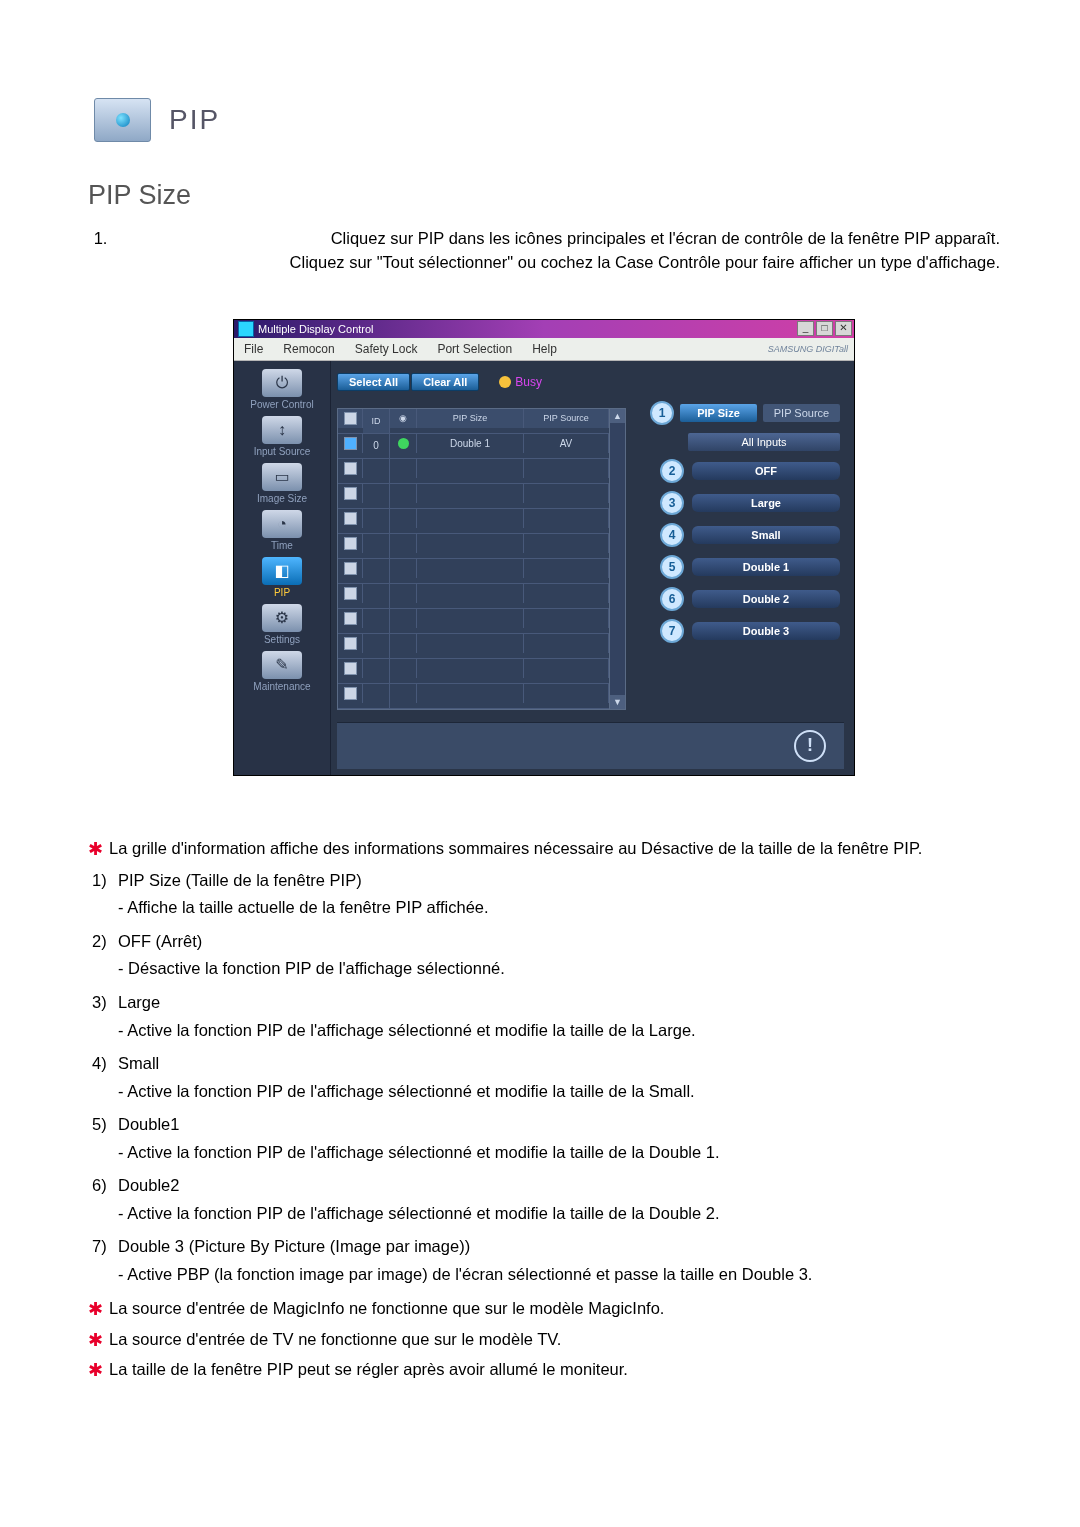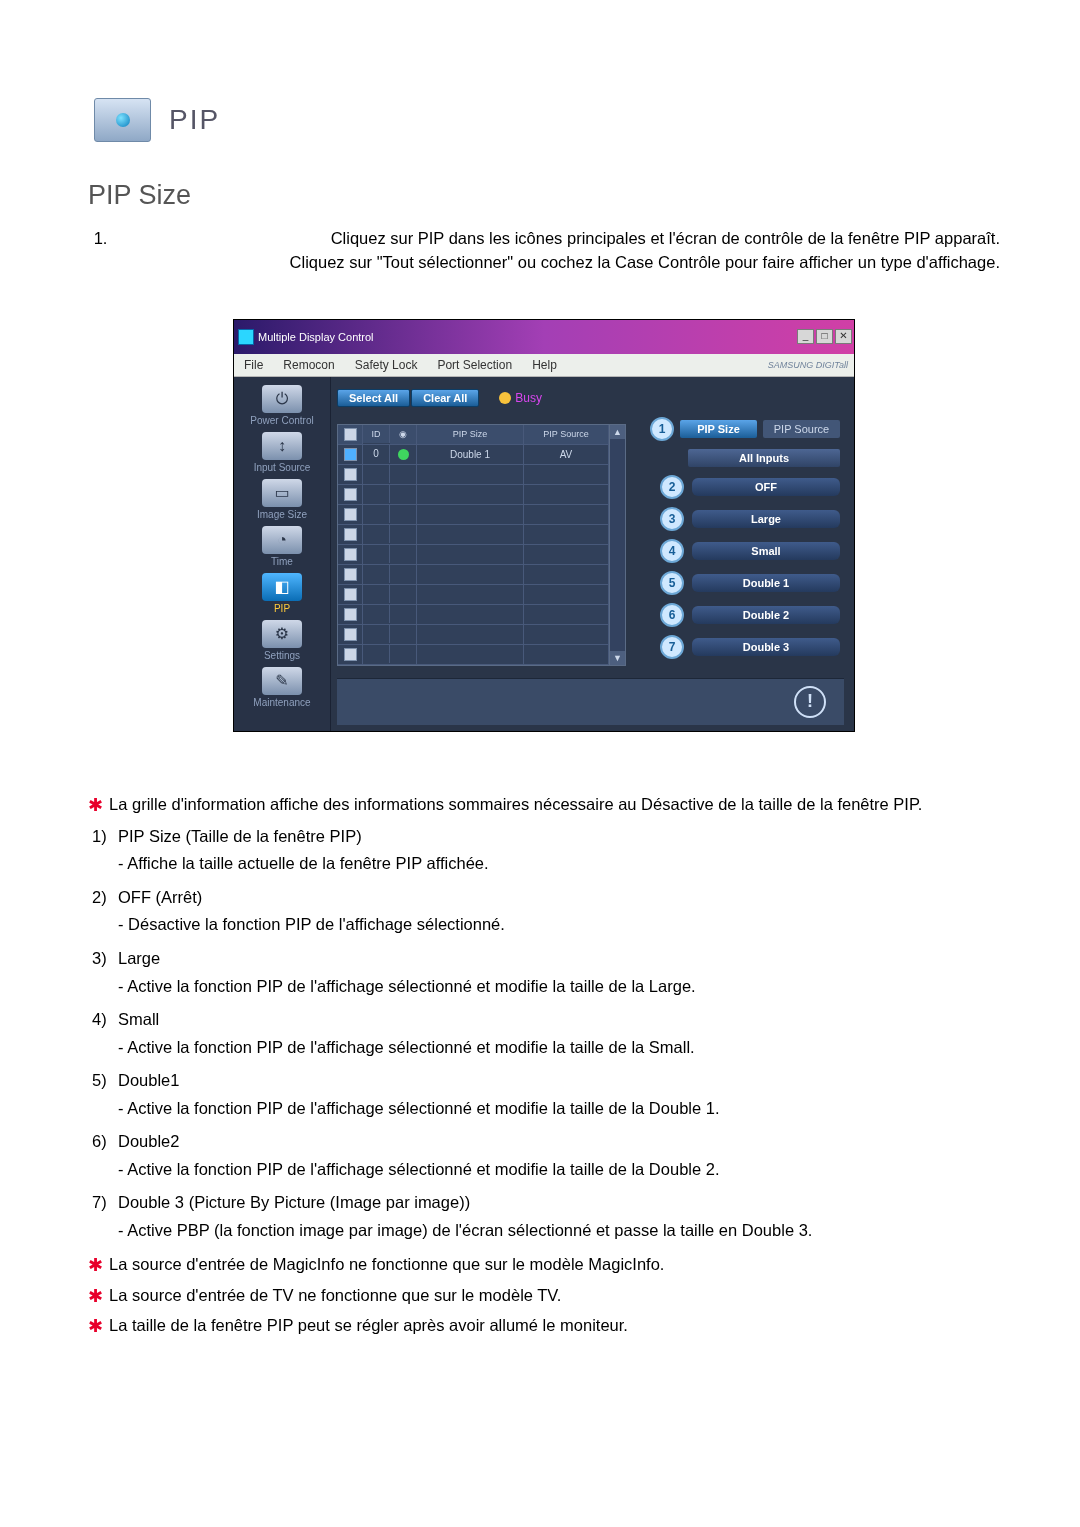--- a/index.html
+++ b/index.html
@@ -8,21 +8,21 @@
   
   .hdr{display:flex;align-items:center;gap:18px;margin:8px 0 38px 6px;}
   .monitor-icon{width:55px;height:42px;border:1px solid #6f8aa8;background:linear-gradient(#d6e3f3,#8fa8c6);border-radius:3px;display:flex;align-items:center;justify-content:center;}
   .monitor-icon .dot{width:14px;height:14px;border-radius:50%;background:radial-gradient(circle at 35% 35%,#7de2ff,#0a7dbd);}
   .h-pip{font-size:28px;color:#556;letter-spacing:2px;}
   .h-pipsize{font-size:27px;color:#555;margin:4px 0 16px 0;}
   ol.intro{margin:6px 0 20px 24px;padding:0;font-size:16.5px;line-height:1.45;}
   ol.intro li{margin-bottom:2px;text-align:right;}
   
   .shot{width:620px;margin:44px auto 60px auto;border:1px solid #000;font-size:12px;}
-  .ttl{height:34px;background:linear-gradient(90deg,#2b1a6a,#a33fb5,#d13fa6);display:flex;align-items:center;color:#fff;font-size:11px;}
+  .ttl{height:18px;background:linear-gradient(90deg,#2b1a6a,#a33fb5,#d13fa6);display:flex;align-items:center;color:#fff;font-size:11px;}
   .ttl .ic{width:14px;height:14px;background:#2bd6ff;margin:0 4px;border:1px solid #0566a8;}
   .winbtns{margin-left:auto;display:flex;gap:2px;margin-right:2px;}
   .winbtns span{width:15px;height:13px;background:#d7d7d7;border:1px solid #7a7a7a;font-size:10px;text-align:center;line-height:11px;color:#333;}
   .menu{height:22px;background:#ecefeb;display:flex;align-items:center;font-size:12px;color:#333;border-bottom:1px solid #b6b6b6;}
   .menu span{padding:0 10px;}
   .brand{margin-left:auto;font-size:9px;color:#70839b;font-style:italic;padding-right:6px;}
   .body{display:flex;background:#2a3548;}
   
   .side{width:96px;background:#283246;padding:8px 0 10px 0;display:flex;flex-direction:column;align-items:center;gap:6px;border-right:1px solid #1a2233;}
   .sitem{width:84px;text-align:center;color:#8fa0bd;font-size:10px;}
@@ -34,38 +34,38 @@
   .barrow{display:flex;align-items:center;gap:1px;margin-bottom:17px;}
   .btn3d{background:linear-gradient(#5aa4e8,#1b5e98);color:#fff;font-weight:bold;font-size:11px;padding:2px 11px;border:1px solid #0c3d66;border-radius:2px;}
   .busy{color:#d946ef;font-size:12px;}
   .busy .bic{width:12px;height:12px;border-radius:50%;background:#f7c23c;display:inline-block;margin-right:4px;vertical-align:-2px;}
   
   .gridwrap{display:flex;}
   .grid{border:1px solid #5a6b86;background:#31405a;}
   .grow{display:flex;border-bottom:1px solid #48597a;}
   .gcell{border-right:1px solid #48597a;color:#cdd8ea;font-size:10px;display:flex;align-items:center;justify-content:center;}
   .c-chk{width:24px;height:19px;}
-  .c-id{width:26px;height:18px;}
+  .c-id{width:26px;height:24px;}
   .c-st{width:26px;height:19px;}
   .c-sz{width:106px;height:19px;}
   .c-src{width:84px;height:19px;}
   .ghead .gcell{background:#3b4d6c;font-size:9px;}
   .chk{width:11px;height:11px;border:1px solid #7f92ad;background:#ccd6e6;}
   .chk.on{background:#4fb0ff;}
   .stdot{width:11px;height:11px;border-radius:50%;background:#3fd65f;}
   .sbar{width:15px;border:1px solid #5a6b86;border-left:none;background:#3a4a66;display:flex;flex-direction:column;}
   .sbar .arr{height:14px;background:#4d5f7f;color:#cdd8ea;font-size:9px;text-align:center;line-height:14px;}
   .sbar .thumb{flex:1;background:#334260;}
   
   .rpanel{position:absolute;right:14px;top:40px;width:190px;}
   .tabrow{display:flex;gap:6px;align-items:center;margin-bottom:8px;}
   .tab{flex:1;text-align:center;color:#cdd8ea;font-size:11px;padding:3px 0;background:#425677;border-radius:2px;}
   .tab.act{background:linear-gradient(#5aa4e8,#1b5e98);color:#fff;font-weight:bold;}
   .circle{width:20px;height:20px;border-radius:50%;background:#cfe8ff;border:2px solid #6ca7d6;color:#175e97;font-weight:bold;font-size:12px;display:flex;align-items:center;justify-content:center;}
-  .allin{background:linear-gradient(#4d6693,#304466);color:#fff;font-weight:bold;text-align:center;font-size:11px;padding:3px 12px;margin:6px 0 8px 38px;border-radius:2px;}
+  .allin{background:linear-gradient(#4d6693,#304466);color:#fff;font-weight:normal;text-align:center;font-size:11px;padding:3px 12px;margin:6px 0 8px 38px;border-radius:2px;}
   .optrow{display:flex;align-items:center;gap:8px;margin:4px 0 8px 10px;}
   .optrow .pill{flex:1;background:linear-gradient(#3f5b8b,#243a5e);color:#fff;font-weight:bold;font-size:11px;text-align:center;padding:3px 0;border-radius:6px;}
   
   .foot{height:46px;background:#3a4b67;border-top:1px solid #1d2738;display:flex;align-items:center;justify-content:flex-end;padding-right:18px;margin-top:12px;}
   .info{width:28px;height:28px;border-radius:50%;border:2px solid #cfe0f7;display:flex;align-items:center;justify-content:center;color:#cfe0f7;font-size:18px;font-weight:bold;}
   
   .star{color:#e8002b;font-size:18px;margin-right:6px;}
   .notes{font-size:16.5px;line-height:1.55;}
   .notes .row{display:flex;margin:3px 0;}
   .numlist{margin:4px 0 4px 4px;}

